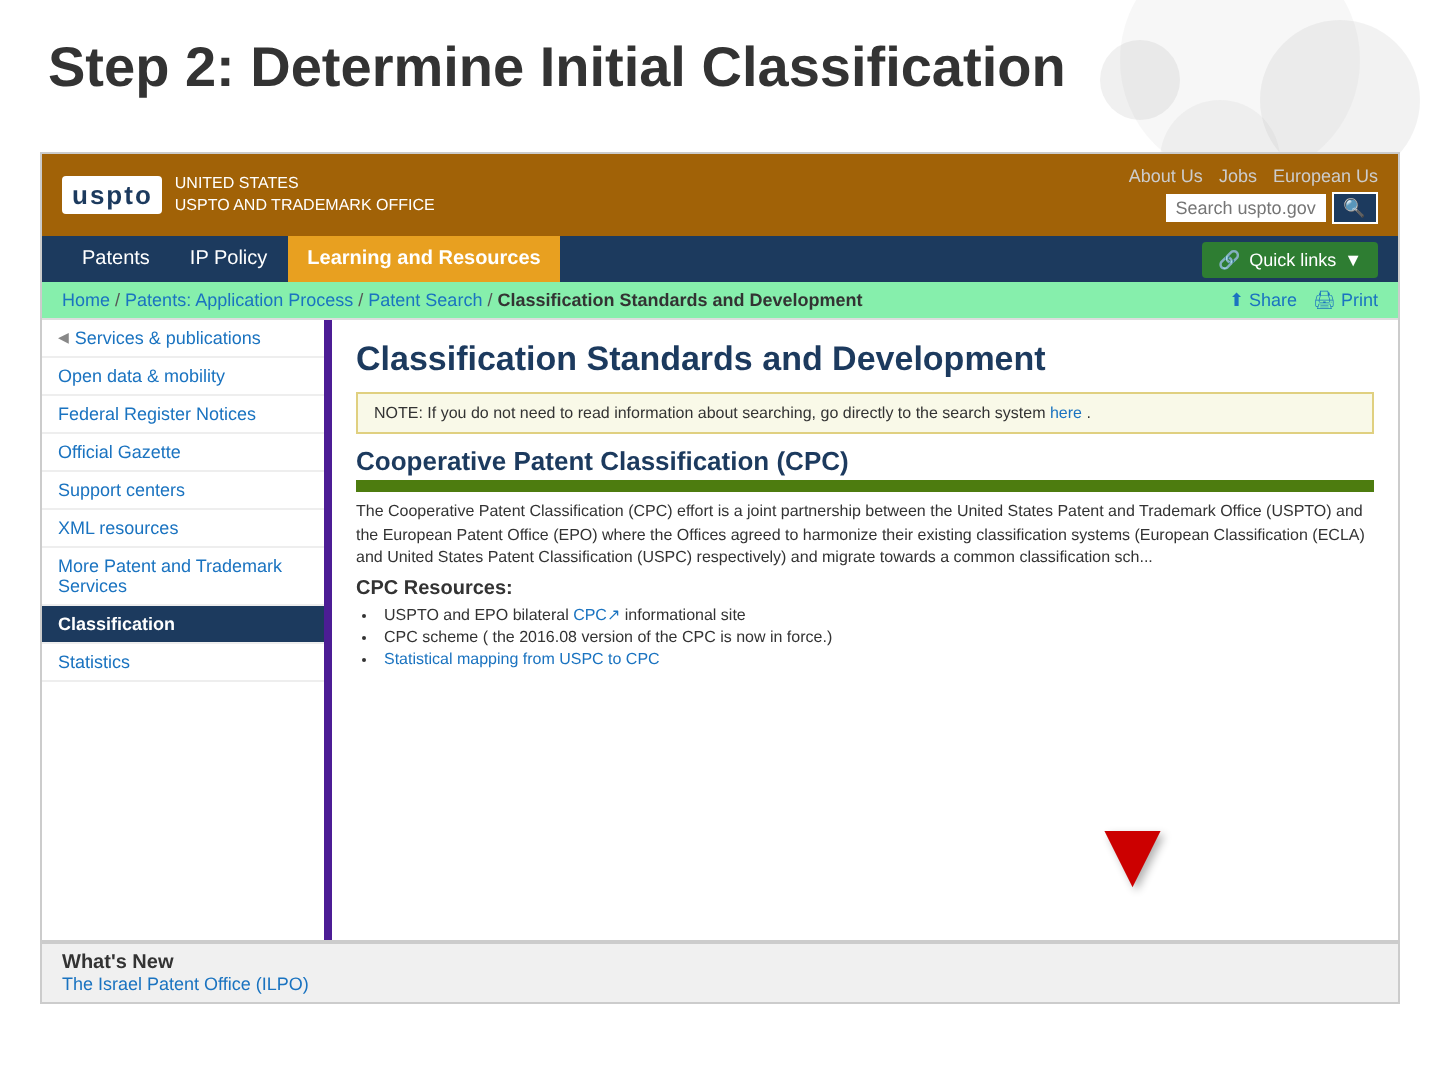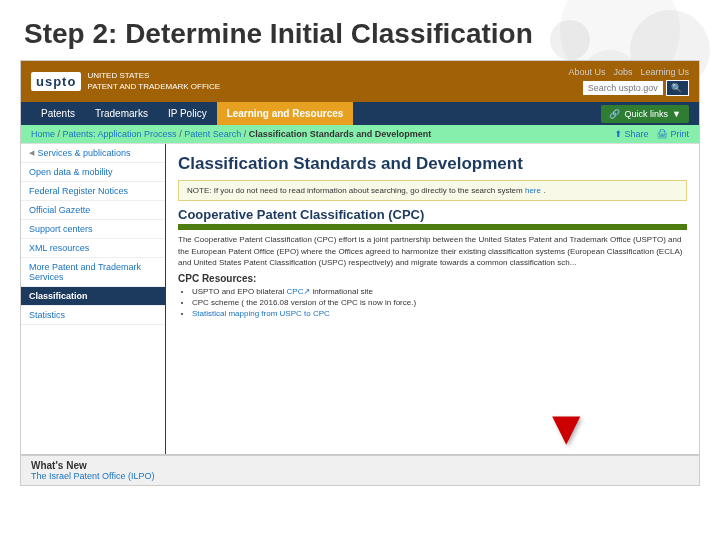--- a/index.html
+++ b/index.html
@@ -10,21 +10,21 @@
       font-family: Arial, sans-serif;
       overflow: hidden;
       position: relative;
     }
 
     
     .main-title {
       font-size: 28px;
       font-weight: bold;
       color: #333;
-      padding: 18px 24px 10px 24px;
+      padding: 18px 24px 26px 24px;
       position: relative;
       z-index: 1;
     }
 
     
     .website-mockup {
       margin: 0 20px;
       border: 1px solid #ccc;
       position: relative;
       z-index: 1;
@@ -187,21 +187,21 @@
     .content-area {
       display: flex;
       height: 310px;
     }
 
     
     .sidebar {
       width: 145px;
       min-width: 145px;
       background: #fff;
-      border-right: 1px solid #4c1d95;
+      border-right: 4px solid #4c1d95;
       font-size: 9px;
     }
 
     .sidebar-item {
       padding: 4px 8px;
       color: #1a73c0;
       cursor: pointer;
       border-bottom: 1px solid #eee;
       display: flex;
       align-items: center;
@@ -340,40 +340,39 @@
 
 <div class="main-title">Step 2: Determine Initial Classification</div>
 
 <div class="website-mockup">
 
   <div class="uspto-header">
     <div class="uspto-logo-area">
       <div class="uspto-logo-box">uspto</div>
       <div class="uspto-logo-text">
         <div>UNITED STATES</div>
-        <div>PATENT AND TRADEMARK OFFICE</div>
+        <div>USPTO AND TRADEMARK OFFICE</div>
       </div>
     </div>
     <div class="header-right">
       <div class="header-links">
         <a>About Us</a>
         <a>Jobs</a>
-        <a>Learning Us</a>
+        <a>European Us</a>
       </div>
       <div class="search-bar">
         <input class="search-input" type="text" placeholder="Search uspto.gov" style="">
         <button class="search-btn">🔍</button>
       </div>
     </div>
   </div>
 
   <div class="nav-bar">
     <div class="nav-items">
       <a class="nav-item">Patents</a>
-      <a class="nav-item">Trademarks</a>
       <a class="nav-item">IP Policy</a>
       <a class="nav-item highlighted">Learning and Resources</a>
     </div>
     <button class="quick-links-btn">
       <span>🔗</span>
       <span>Quick links</span>
       <span>▼</span>
     </button>
   </div>
 

